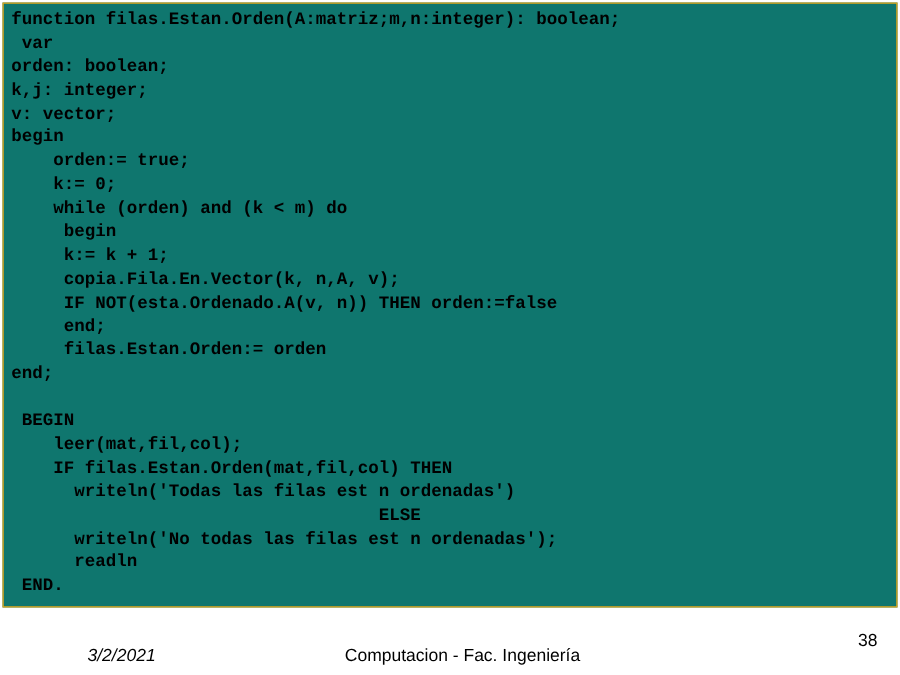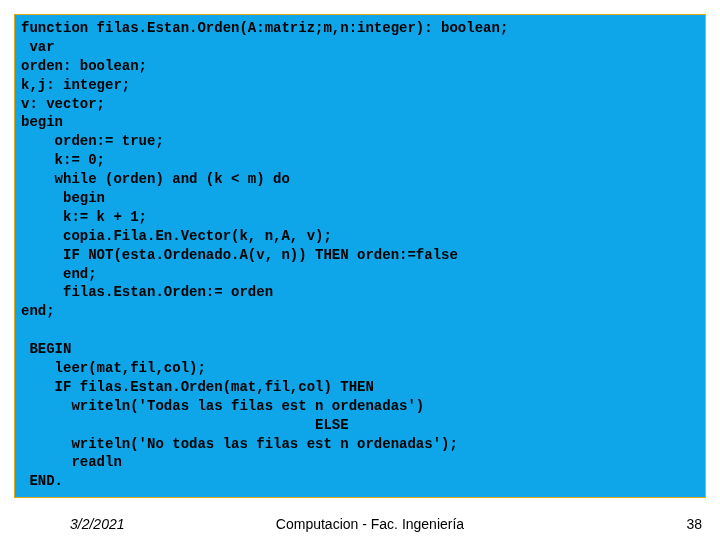--- a/index.html
+++ b/index.html
@@ -8,25 +8,25 @@
     height: 540px;
     background: #ffffff;
     font-family: "Courier New", Courier, monospace;
     font-size: 14px;
     font-weight: bold;
     color: #000;
     position: relative;
     overflow: hidden;
   }
   .code-block {
-    background: #0ea5e9;
+    background: #0f766e;
     padding: 4px 6px 6px 6px;
     line-height: 1.35;
     white-space: pre;
-    margin: 14px;
+    margin: 2px;
     border: 1px solid #e6a817;
   }
   .footer {
     position: absolute;
     bottom: 8px;
     left: 0;
     width: 720px;
     font-family: Arial, sans-serif;
     font-size: 14px;
     font-weight: normal;
@@ -42,21 +42,21 @@
     position: absolute;
     left: 0;
     width: 720px;
     text-align: center;
     bottom: 0;
     padding-left: 20px;
   }
   .footer-page {
     position: absolute;
     right: 18px;
-    bottom: 0;
+    bottom: 12px;
   }
 </style>
 </head>
 <body>
 
 <div class="code-block"><span>function filas.Estan.Orden(A:matriz;m,n:integer): boolean;</span>
 <span> var</span>
 <span>orden: boolean;</span>
 <span>k,j: integer;</span>
 <span>v: vector;</span>

